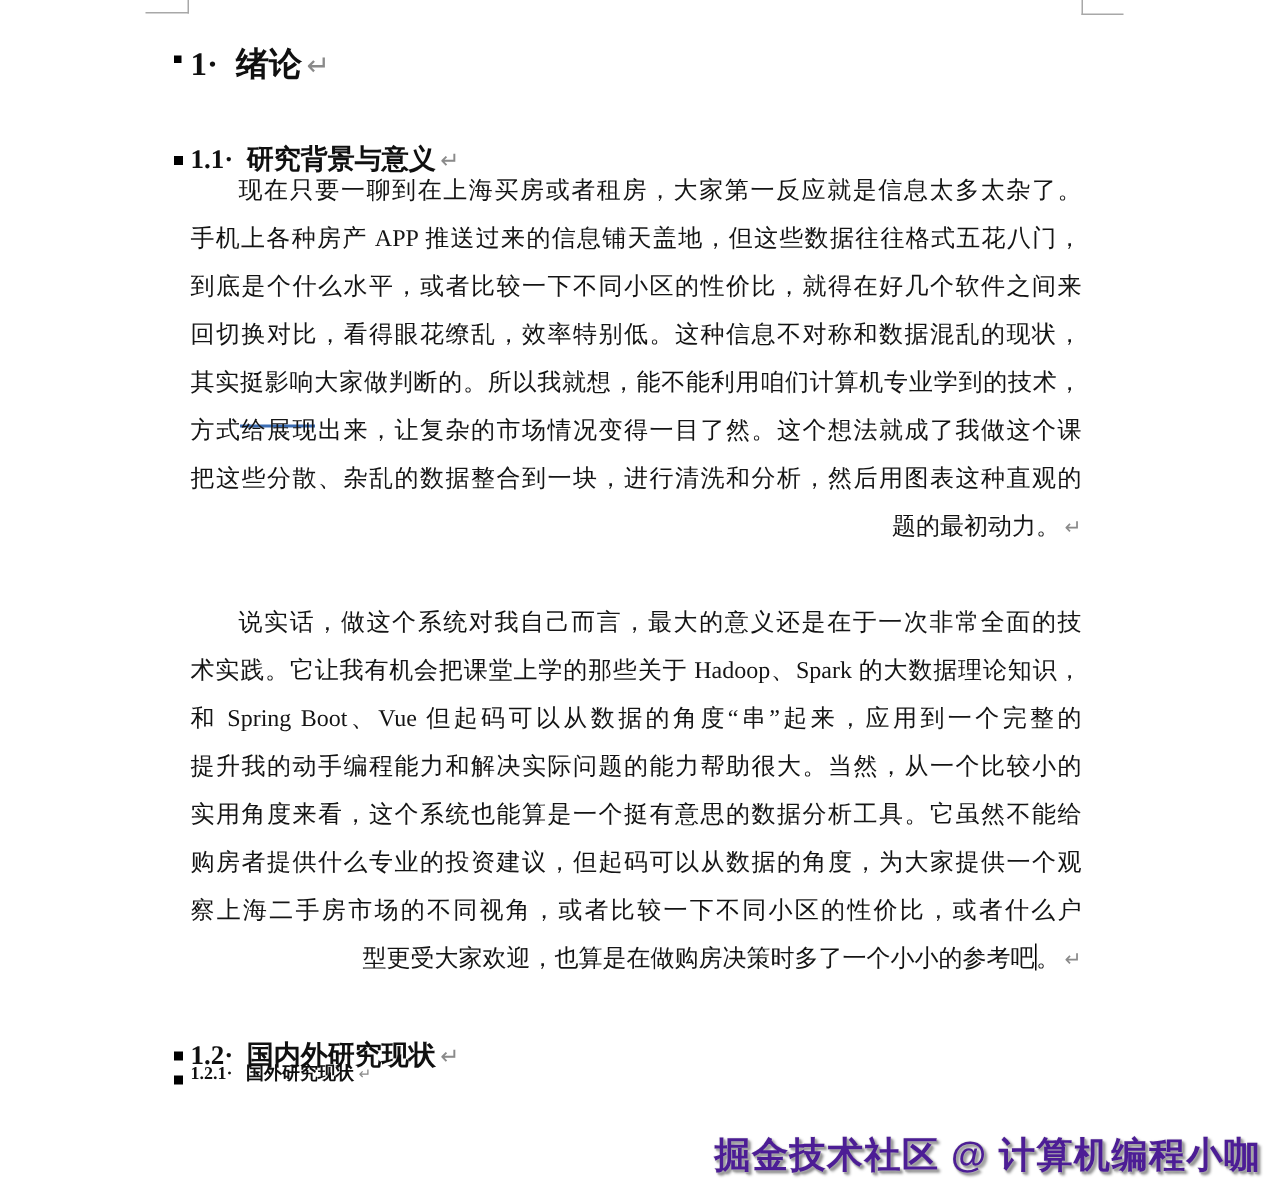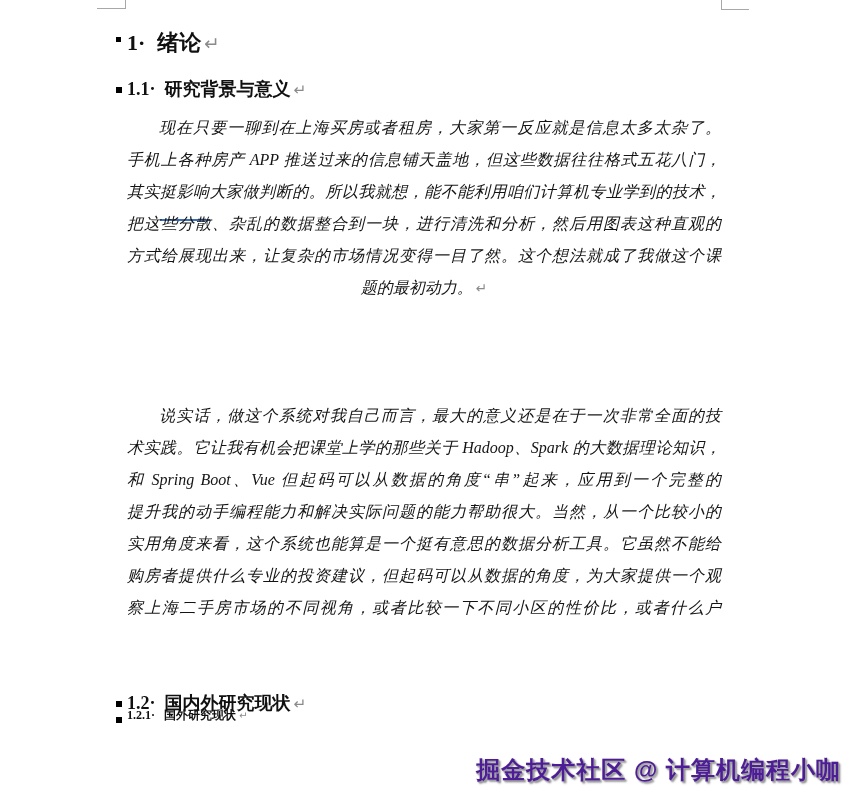--- a/index.html
+++ b/index.html
@@ -12,32 +12,32 @@
   .crop{position:absolute;border:0 solid #a8a8a8;}
   .crop.tl{left:97px;top:0;width:28px;height:8px;border-bottom-width:1px;border-right-width:1px;}
   .crop.tr{left:721px;top:0;width:27px;height:9px;border-bottom-width:1px;border-left-width:1px;}
   
   .content{position:absolute;left:127px;top:0;width:594px;height:702px;}
   
   .heading{position:absolute;left:0;font-weight:bold;color:#101010;white-space:nowrap;}
   .heading .sq{position:absolute;background:#000;display:inline-block;}
   .h1{top:28px;font-size:22px;}
   .h1 .sq{left:-11px;top:9px;width:5px;height:5px;}
-  .h2a{top:77px;font-size:18px;}
+  .h2a{top:94px;font-size:18px;}
   .h2b{top:691px;font-size:18px;}
   .h2a .sq,.h2b .sq,.h3 .sq{left:-11px;top:10px;width:6px;height:6px;}
   .h3{top:707px;font-size:12px;}
   .hsep{margin-right:9px;}
   .h1 .hsep{margin-right:12px;}
   .pilcrow{color:var(--pilcrow,#8a8a8a);font-family:"DejaVu Sans",sans-serif;font-weight:normal;font-size:0.85em;margin-left:3px;}
   
   .para{position:absolute;left:0;width:594px;}
-  .line{height:32px;line-height:32px;font-size:16px;box-sizing:border-box;font-style:italic;}
+  .line{height:32px;line-height:32px;font-size:16px;box-sizing:border-box;}
   .line.j{text-align:justify;text-align-last:justify;text-justify:inter-character;}
-  .line.last{text-align:center;}
+  .line.last{text-align:right;}
   .line.indent{padding-left:32px;}
   .grammar{border-bottom:2px solid var(--grammar,#3c6eb4);padding-bottom:19px;}
   .caret{display:inline-block;width:1px;height:18px;background:#000;vertical-align:-3px;}
   
   .watermark{
     position:absolute;right:3px;bottom:8px;white-space:nowrap;
     font-family:"Liberation Sans","DejaVu Sans",sans-serif;
     font-weight:bold;font-size:24px;letter-spacing:1px;
     color:#4c1d95;
     text-shadow:0 0 1px #c9c9c9,1px 1px 1px #9a9a9a,2px 2px 2px #8c8c8c;
@@ -56,33 +56,36 @@
   </div>
 
   <div class="heading h2a">
     <span class="sq"></span><span>1.1</span><span class="hsep">·</span><span>研究背景与意义</span><span class="pilcrow">↵</span>
   </div>
 
   <div id="paragraphs">
       <div class="para" style="top: 112px;">
         <div class="line j indent"><span>现在只要一聊到在上海买房或者租房，大家第一反应就是信息太多太杂了。</span></div>
         <div class="line j"><span>手机上各种房产 APP 推送过来的信息铺天盖地，但这些数据往往格式五花八门，</span></div>
+        <div class="line j"><span>到底是个什么水平，或者比较一下不同小区的性价比，就得在好几个软件之间来</span></div>
+        <div class="line j"><span>回切换对比，看得眼花缭乱，效率特别低。这种信息不对称和数据混乱的现状，</span></div>
         <div class="line j"><span>其实</span><span class="grammar">挺影响</span><span>大家做判断的。所以我就想，能不能利用咱们计算机专业学到的技术，</span></div>
+        <div class="line j"><span>方式给展现出来，让复杂的市场情况变得一目了然。这个想法就成了我做这个课</span></div>
         <div class="line j"><span>把这些分散、杂乱的数据整合到一块，进行清洗和分析，然后用图表这种直观的</span></div>
-        <div class="line j"><span>方式给展现出来，让复杂的市场情况变得一目了然。这个想法就成了我做这个课</span></div>
         <div class="line last"><span>题的最初动力。</span><span class="pilcrow">↵</span></div>
       </div>
       <div class="para" style="top: 400px;">
         <div class="line j indent"><span>说实话，做这个系统对我自己而言，最大的意义还是在于一次非常全面的技</span></div>
         <div class="line j"><span>术实践。它让我有机会把课堂上学的那些关于 Hadoop、Spark 的大数据理论知识，</span></div>
         <div class="line j"><span>和 Spring Boot、Vue 但起码可以从数据的角度“串”起来，应用到一个完整的</span></div>
         <div class="line j"><span>提升我的动手编程能力和解决实际问题的能力帮助很大。当然，从一个比较小的</span></div>
         <div class="line j"><span>实用角度来看，这个系统也能算是一个挺有意思的数据分析工具。它虽然不能给</span></div>
         <div class="line j"><span>购房者提供什么专业的投资建议，但起码可以从数据的角度，为大家提供一个观</span></div>
         <div class="line j"><span>察上海二手房市场的不同视角，或者比较一下不同小区的性价比，或者什么户</span></div>
+        <div class="line last"><span>型更受大家欢迎，也算是在做购房决策时多了一个小小的参考吧</span><span class="caret"></span><span>。</span><span class="pilcrow">↵</span></div>
       </div>
     </div>
 
   <div class="heading h2b">
     <span class="sq"></span><span>1.2</span><span class="hsep">·</span><span>国内外研究现状</span><span class="pilcrow">↵</span>
   </div>
 
   <div class="heading h3">
     <span class="sq"></span><span>1.2.1</span><span class="hsep">·</span><span>国外研究现状</span><span class="pilcrow">↵</span>
   </div>

